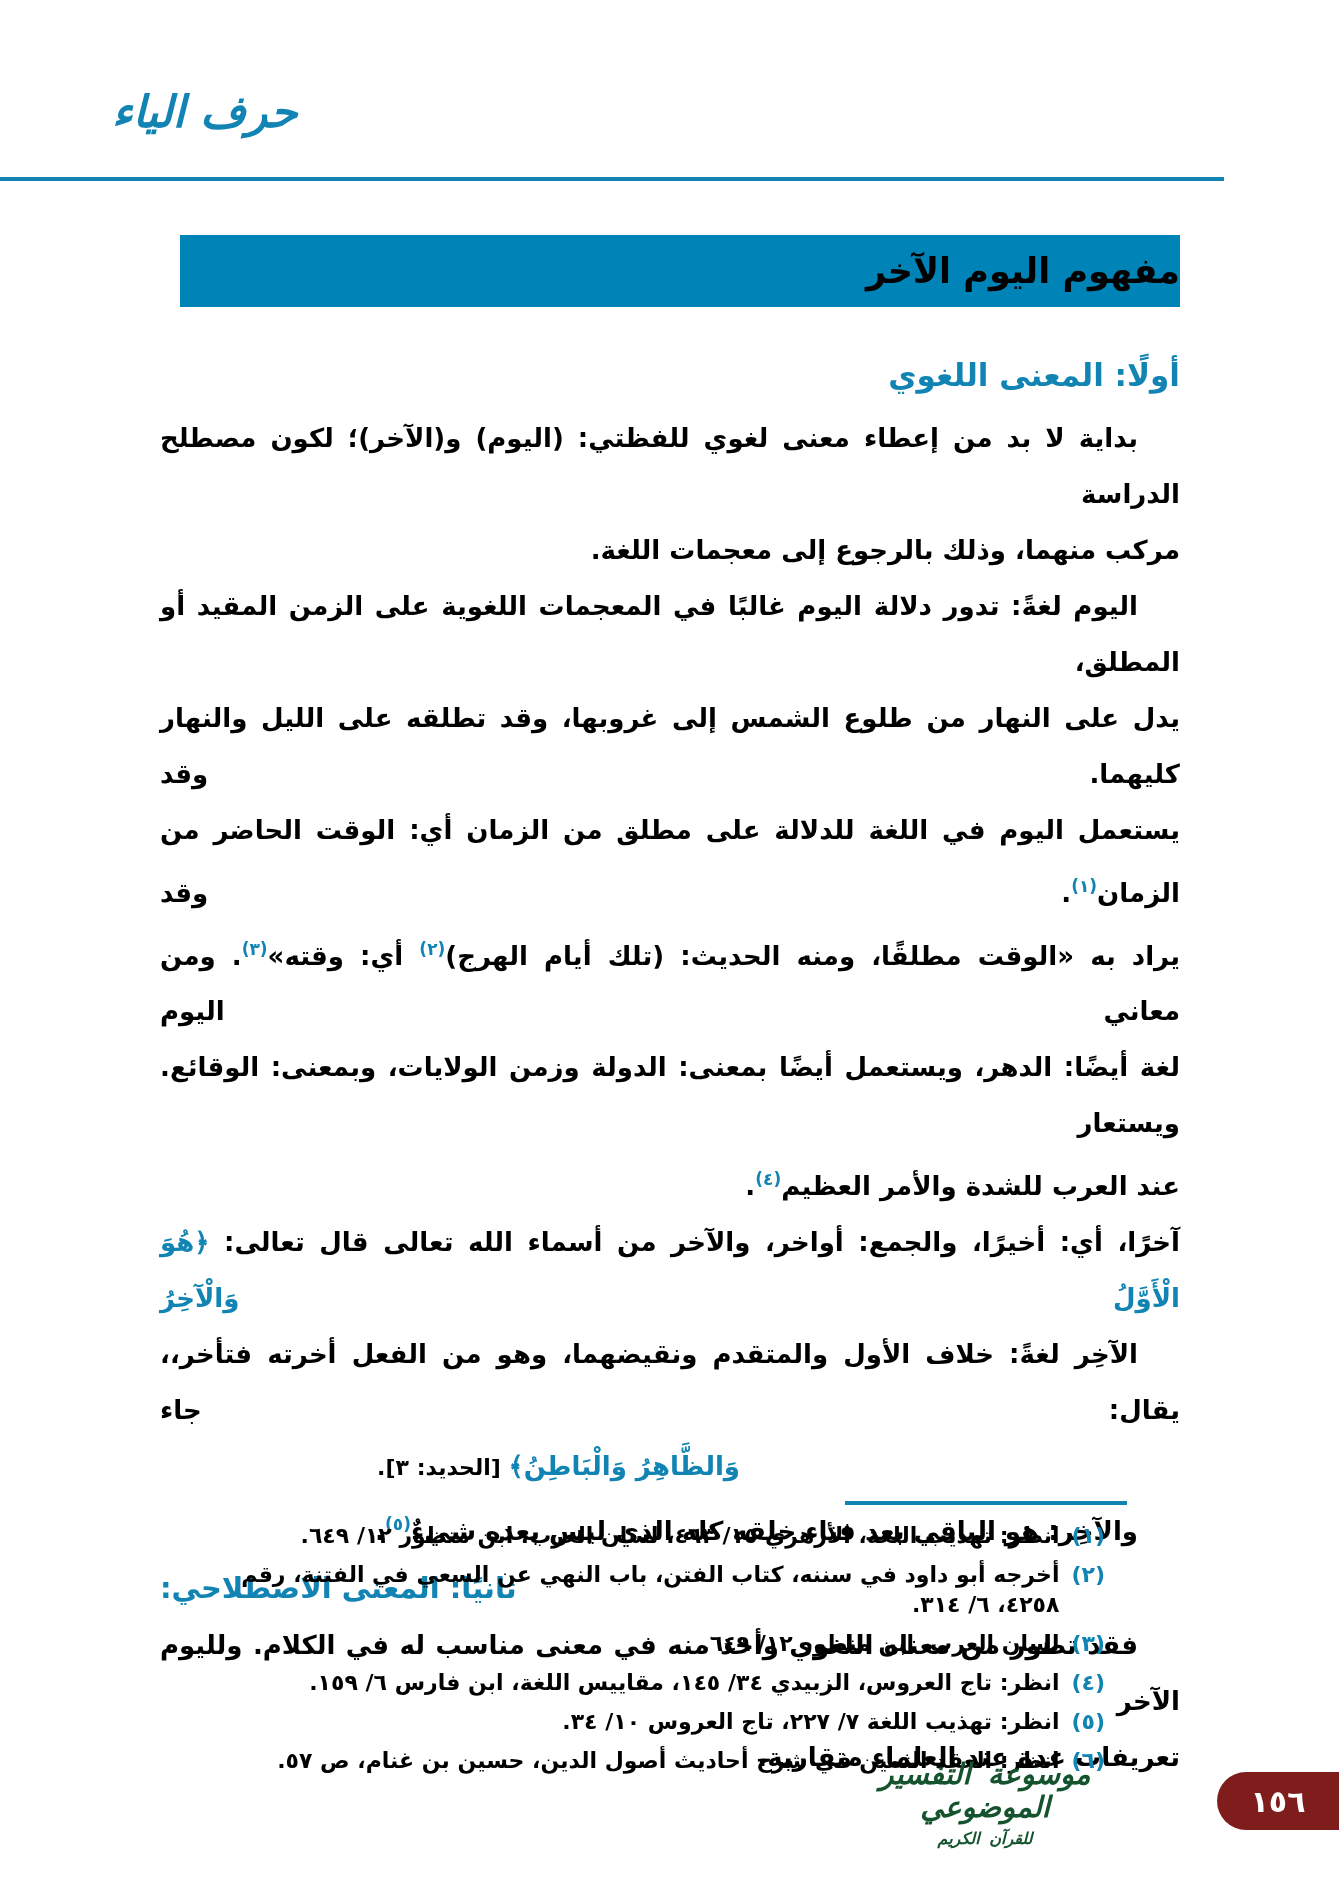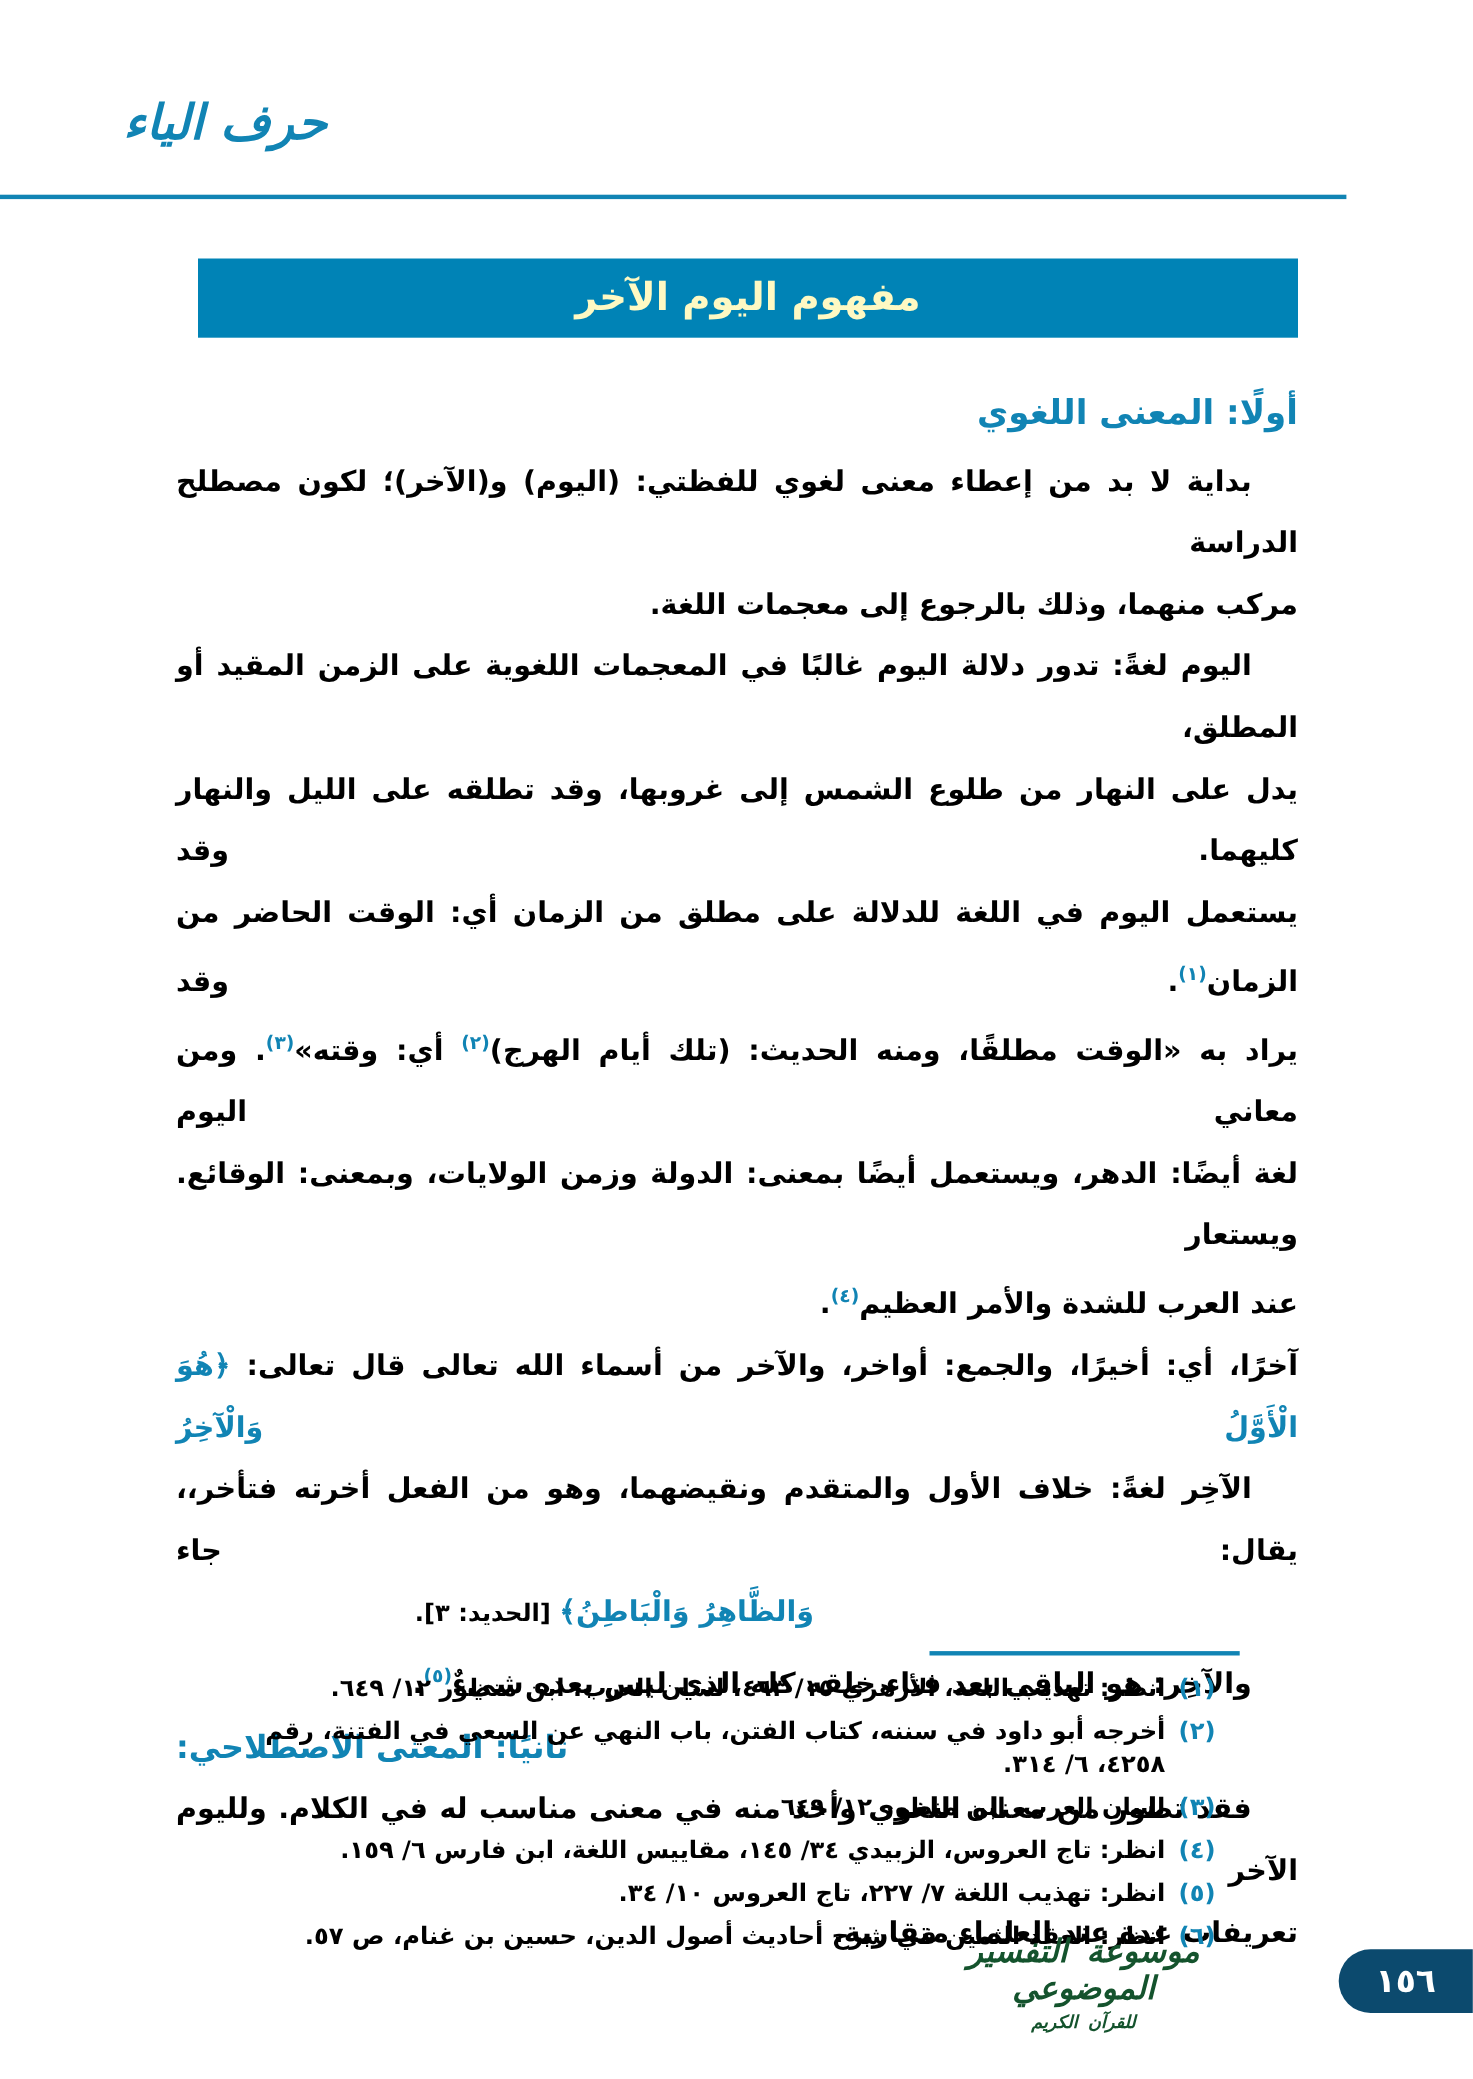--- a/index.html
+++ b/index.html
@@ -37,24 +37,24 @@
     background: #1184b4;
   }
   
   .banner {
     position: absolute;
     top: 235px;
     left: 180px;
     width: 1000px;
     height: 72px;
     background: #0083b6;
-    color: #fef9c3;
+    color: #000000;
     display: flex;
     align-items: center;
-    justify-content: center;
+    justify-content: flex-start;
     font-size: 35px;
     font-weight: 700;
   }
   
   .main {
     position: absolute;
     top: 346px;
     right: 159px;
     width: 1020px;
     font-size: 26px;
@@ -129,21 +129,21 @@
     font-family: Liberation Mono, monospace;
   }
   .logo-main { font-size: 29px; font-weight: 700; font-style: italic; }
   .logo-sub  { font-size: 16px; font-weight: 700; font-style: italic; margin-top: 4px; }
   .page-tab {
     position: absolute;
     top: 1772px;
     right: 0;
     width: 122px;
     height: 58px;
-    background: #0c4a6e;
+    background: #7f1d1d;
     border-radius: 29px 0 0 29px;
     color: #ffffff;
     display: flex;
     align-items: center;
     justify-content: center;
     font-size: 30px;
     font-weight: 700;
   }
 </style>
 </head>

